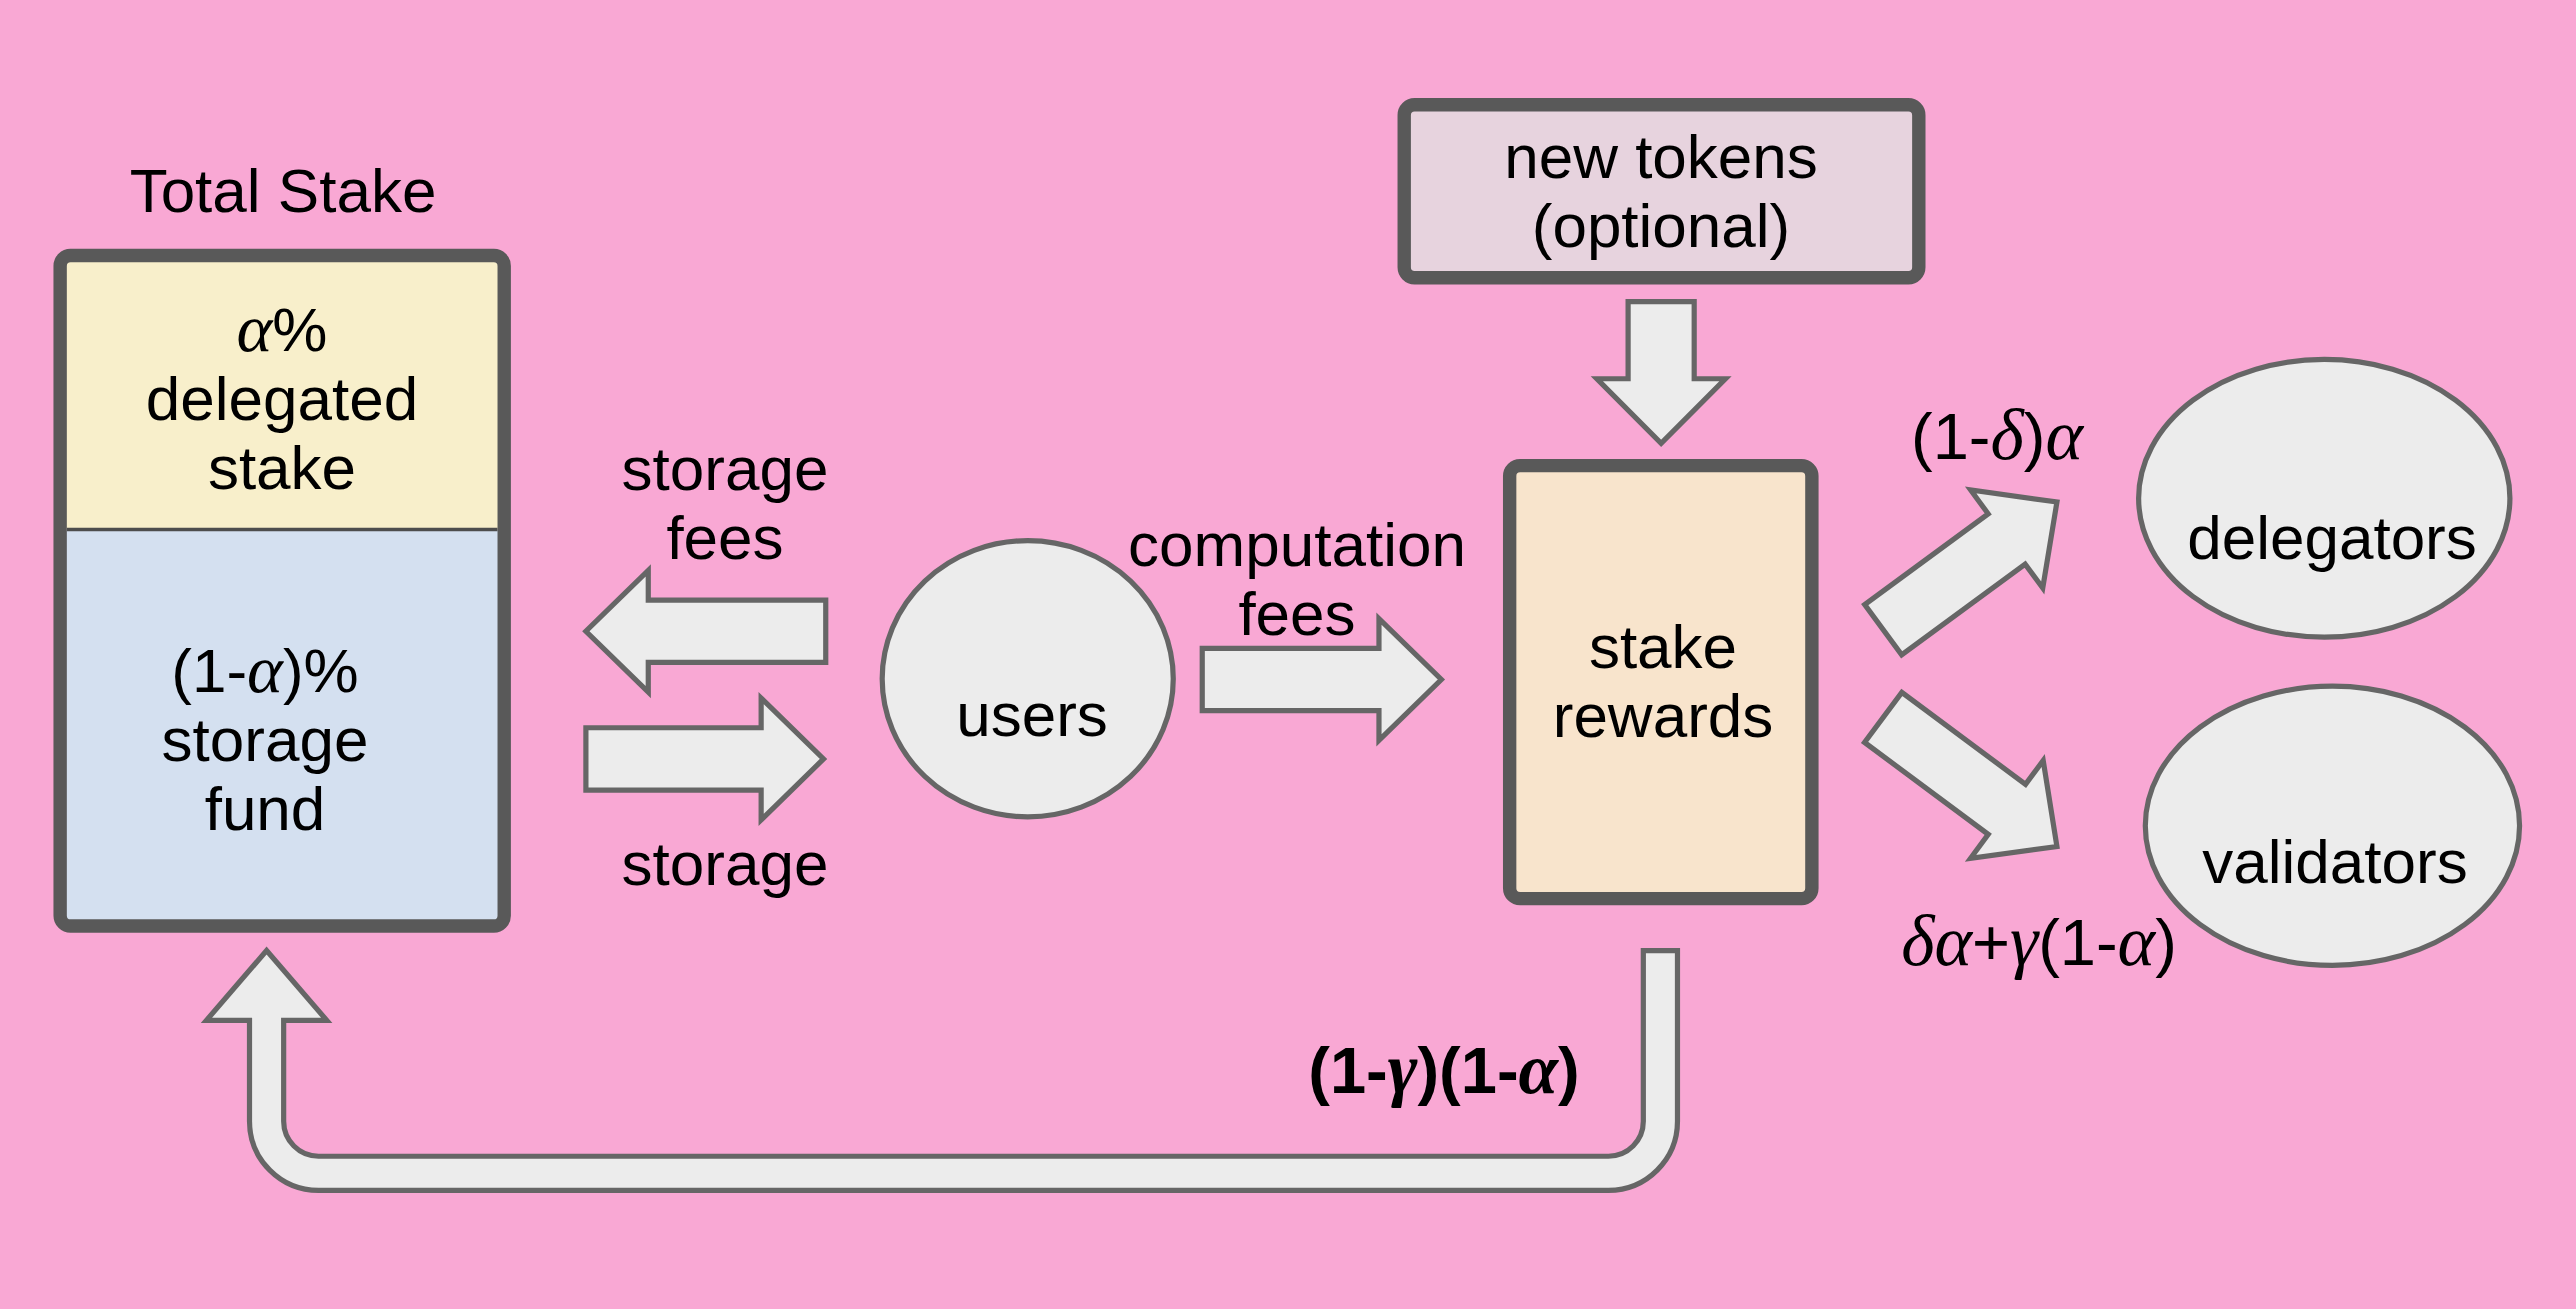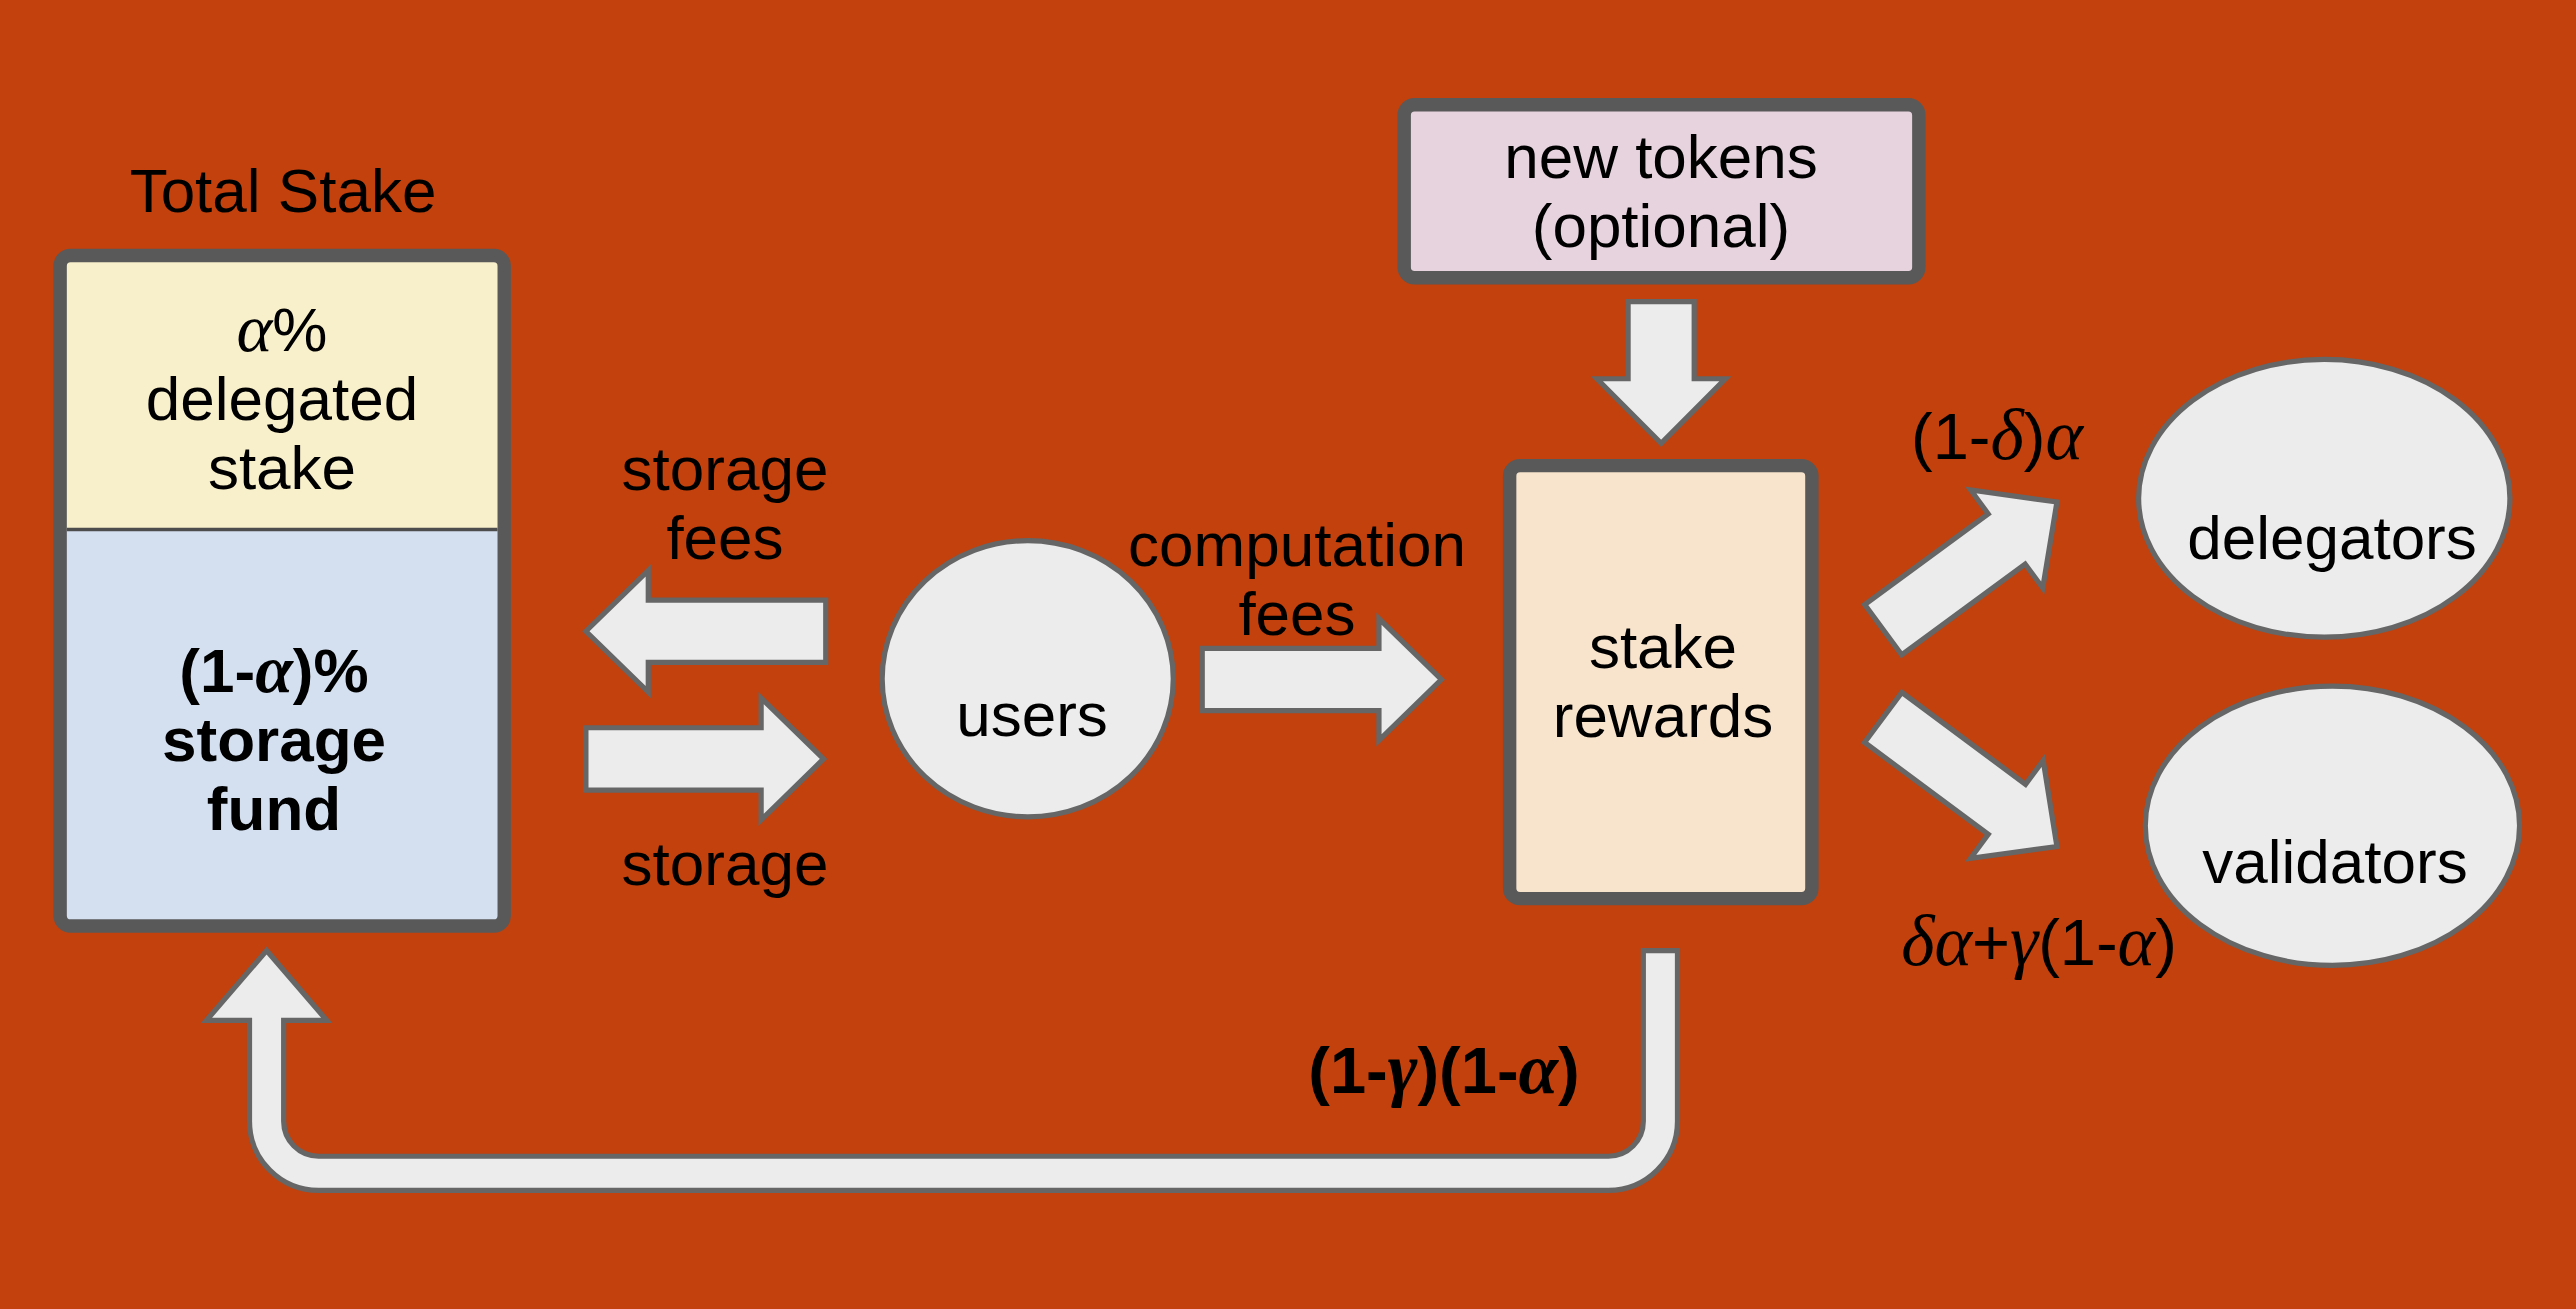--- a/index.html
+++ b/index.html
@@ -1,21 +1,21 @@
 <!DOCTYPE html>
 <html style="font-size:12px"><head>
 <meta charset="utf-8">
 <style>
   html, body { margin: 0; padding: 0; }
   body { background: #ffffff; }
   .canvas {
     position: relative;
     width: 2576px;
     height: 1310px;
-    background: #c2410c;
+    background: #f9a8d4;
     overflow: hidden;
     font-family: "Liberation Sans", sans-serif;
   }
   .canvas svg { position: absolute; left: 0; top: 0; }
   .label {
     position: absolute;
     transform: translate(-50%, -50%);
     text-align: center;
     white-space: pre-line;
     color: #000000;
@@ -62,21 +62,21 @@
 
     <path stroke-width="7" stroke-linejoin="miter" d="M 2259 1280 L 2259 1510 A 93 93 0 0 1 2166 1603 L 429 1603 A 93 93 0 0 1 336 1510 L 336 1374 L 278 1374 L 359 1280 L 440 1374 L 382 1374 L 382 1510 A 47 47 0 0 0 429 1557 L 2166 1557 A 47 47 0 0 0 2213 1510 L 2213 1280 Z" fill="#ececec" stroke="#666666"></path>
   </svg>
 
   <div class="label" style="left:283px; top:190px;">Total Stake</div>
 
   <div class="label math" style="left:282px; top:398px;"><span class="greek">α</span>%
 delegated
 stake</div>
 
-  <div class="label math" style="left:274px; top:739px;font-weight:bold;">(1-<span class="greek">α</span>)%
+  <div class="label math" style="left:265px; top:739px;">(1-<span class="greek">α</span>)%
 storage
 fund</div>
 
   <div class="label" style="left:725px; top:503px;">storage
 fees</div>
 
   <div class="label" style="left:725px; top:863px;">storage</div>
 
   <div class="label bold" style="left:1032px; top:682px;text-align:center;">users</div>
 

